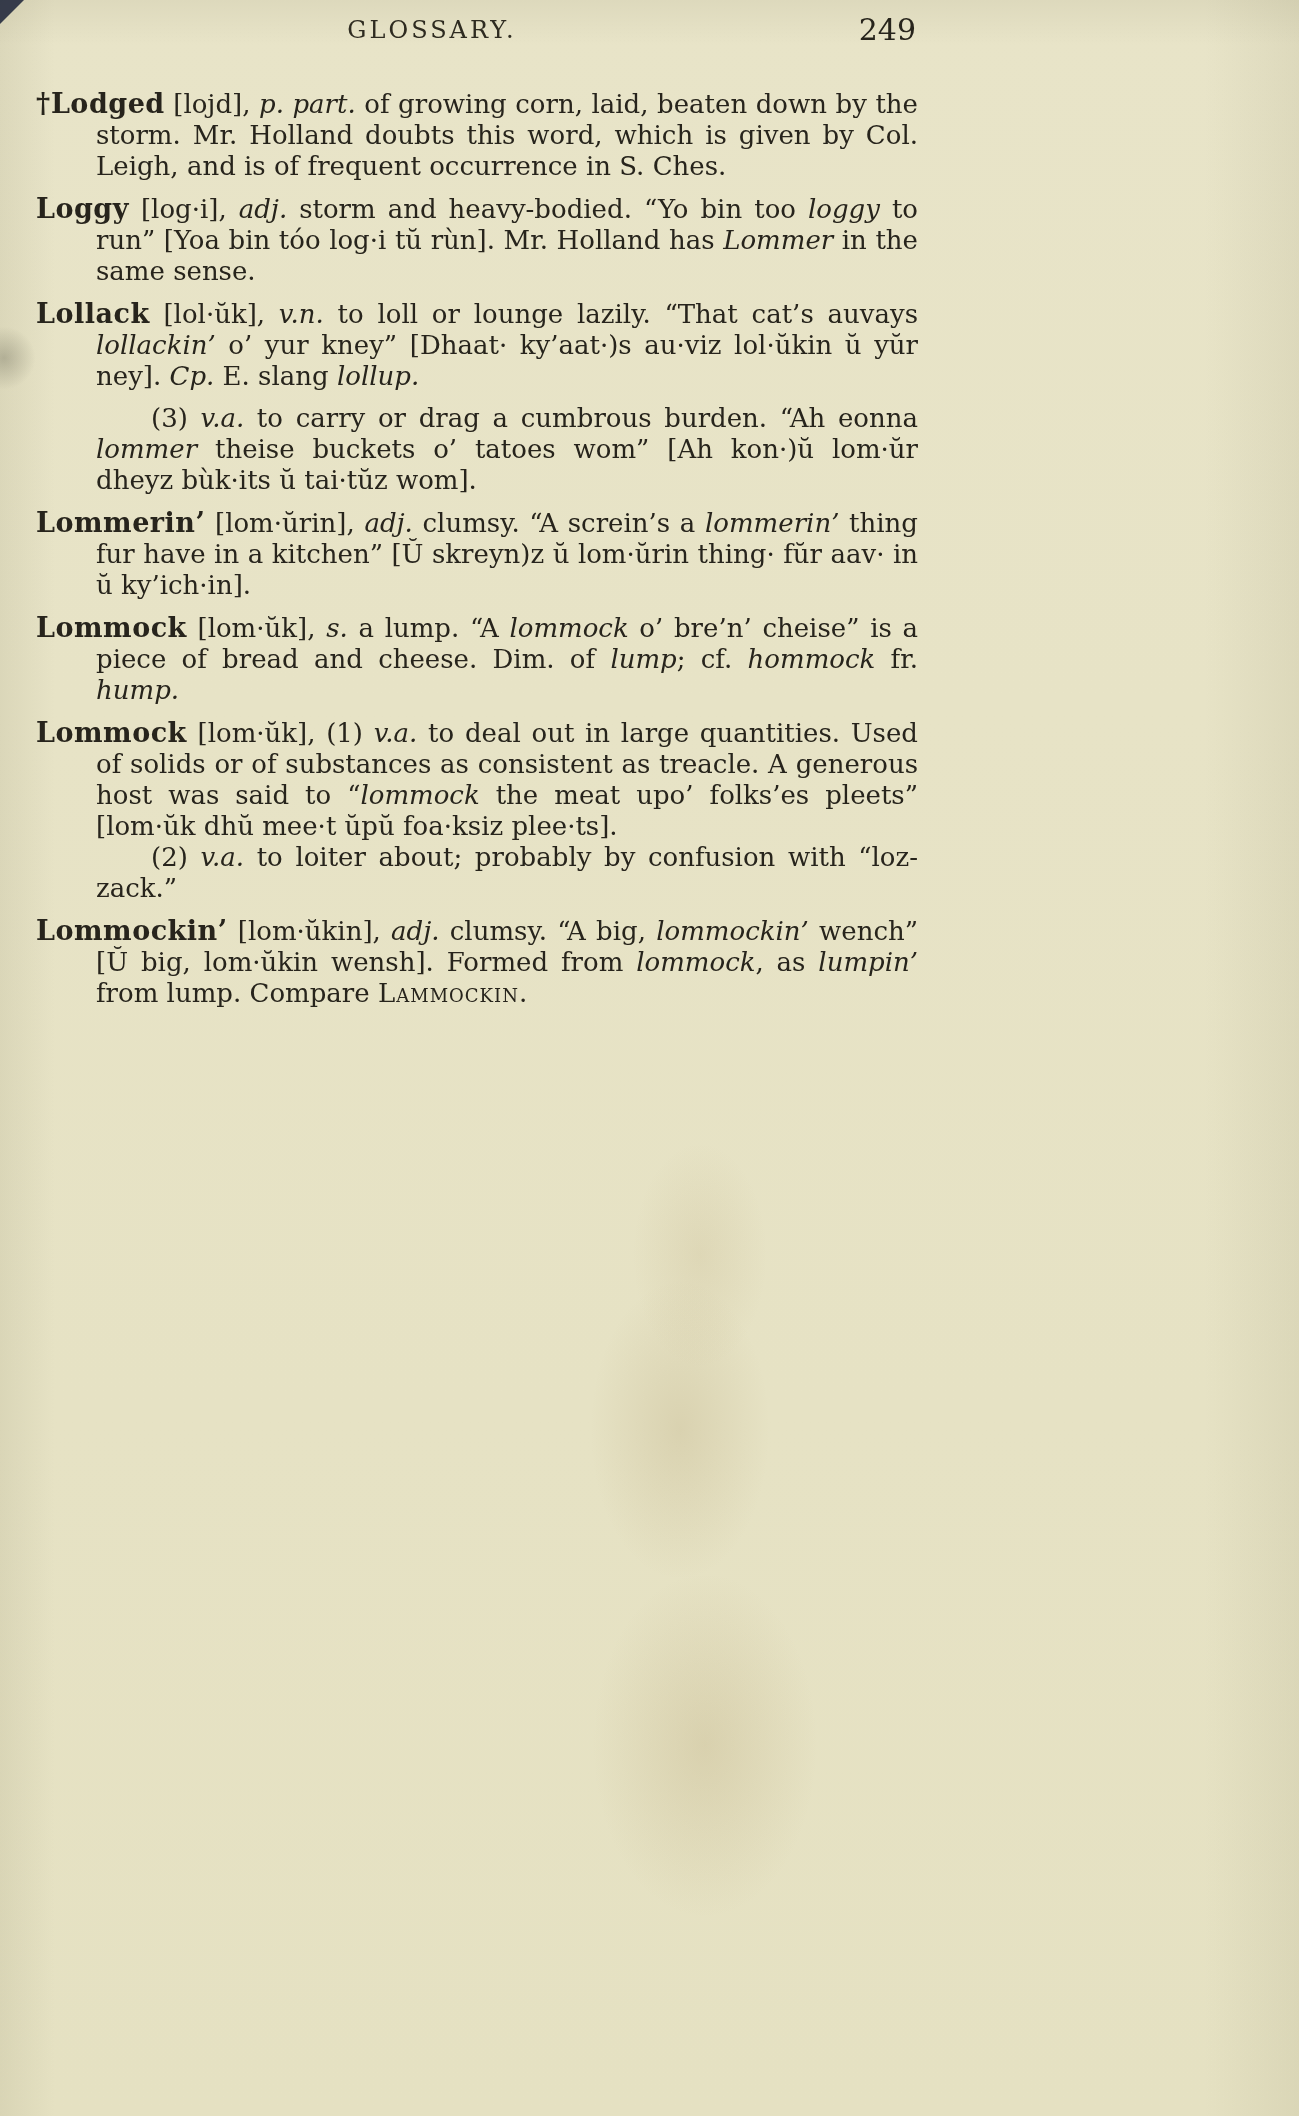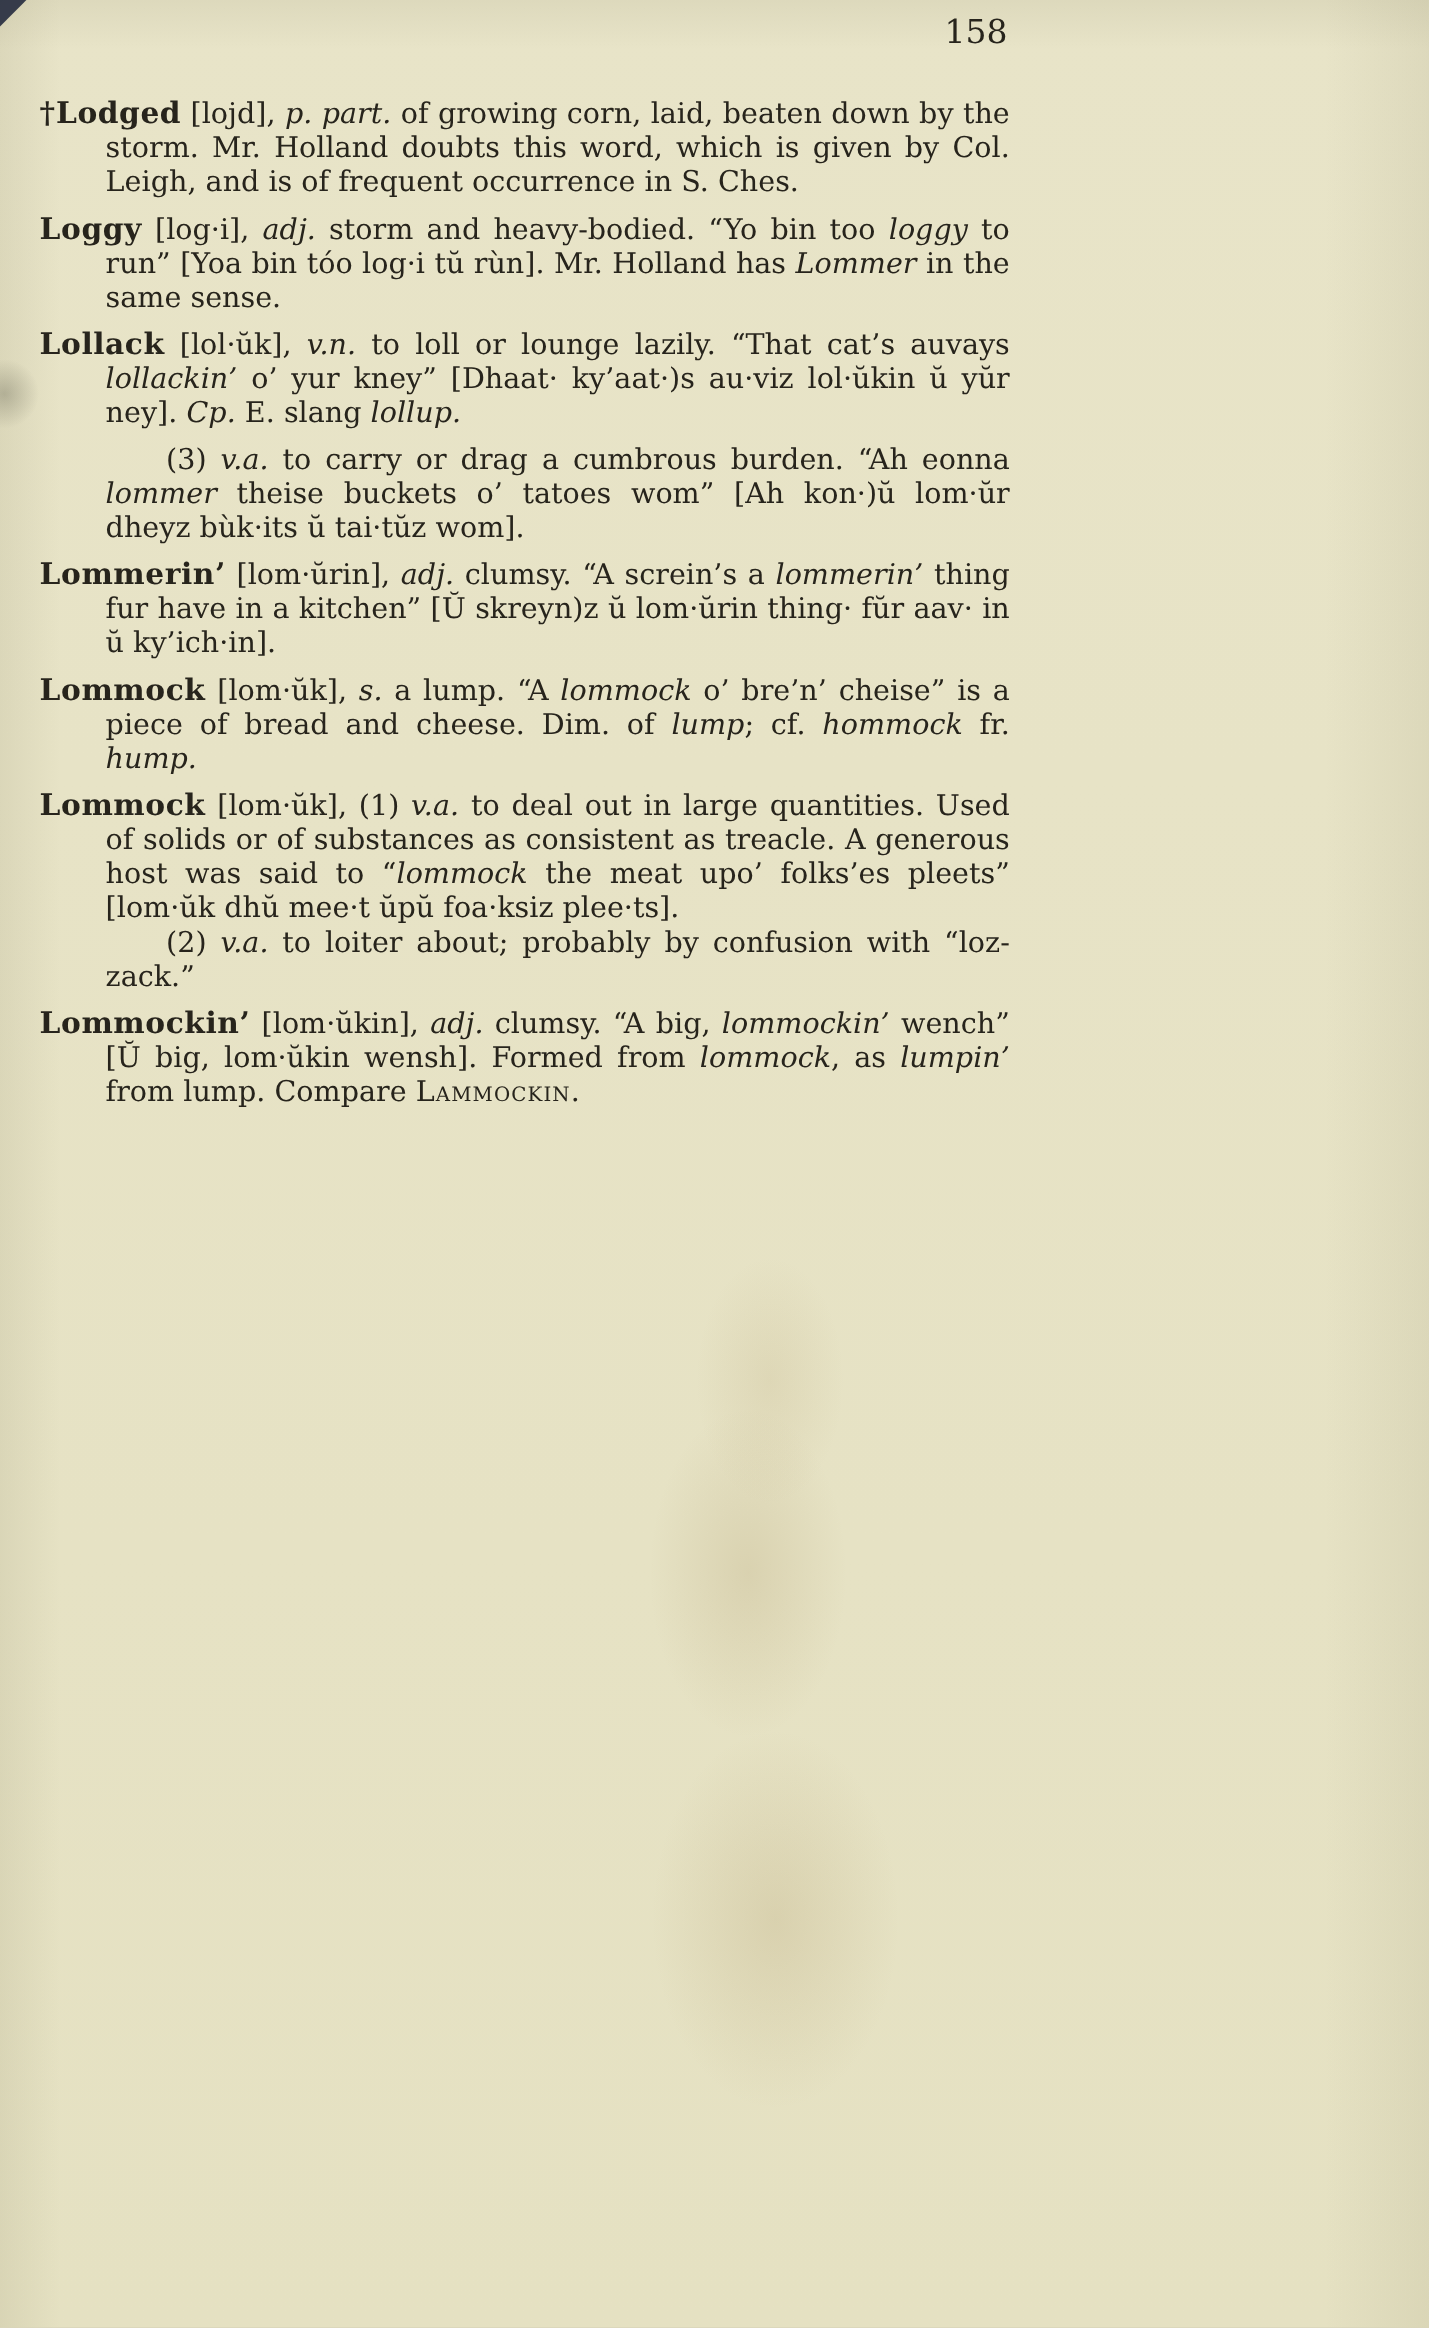--- a/index.html
+++ b/index.html
@@ -73,21 +73,22 @@
   .seg-i { font-style: italic; }
   .seg-sc { font-variant: small-caps; letter-spacing: 1px; margin-top: 37px; }
 </style>
 </head>
 <body>
 
 <div class="page">
   <div class="corner-artifact"></div>
   <div class="text-col">
     <div class="header">
-      <div class="page-number">158</div>
+      <div class="running-title">GLOSSARY.</div>
+      <div class="page-number">249</div>
     </div>
     <div>
         <div class="entry-group">
           <p class="entry"><span class="seg-b">†Lodged</span><span class="seg-n"> [lojd], </span><span class="seg-i">p. part.</span><span class="seg-n"> of growing corn, laid, beaten down by the storm. Mr. Holland doubts this word, which is given by Col. Leigh, and is of frequent occurrence in S. Ches.</span></p>
         </div>
         <div class="entry-group">
           <p class="entry"><span class="seg-b">Loggy</span><span class="seg-n"> [log·i], </span><span class="seg-i">adj.</span><span class="seg-n"> storm and heavy-bodied. “Yo bin too </span><span class="seg-i">loggy</span><span class="seg-n"> to run” [Yoa bin tóo log·i tŭ rùn]. Mr. Holland has </span><span class="seg-i">Lommer</span><span class="seg-n"> in the same sense.</span></p>
         </div>
         <div class="entry-group">
           <p class="entry"><span class="seg-b">Lollack</span><span class="seg-n"> [lol·ŭk], </span><span class="seg-i">v.n.</span><span class="seg-n"> to loll or lounge lazily. “That cat’s auvays </span><span class="seg-i">lollackin’</span><span class="seg-n"> o’ yur kney” [Dhaat· ky’aat·)s au·viz lol·ŭkin ŭ yŭr ney]. </span><span class="seg-i">Cp.</span><span class="seg-n"> E. slang </span><span class="seg-i">lollup.</span></p>

